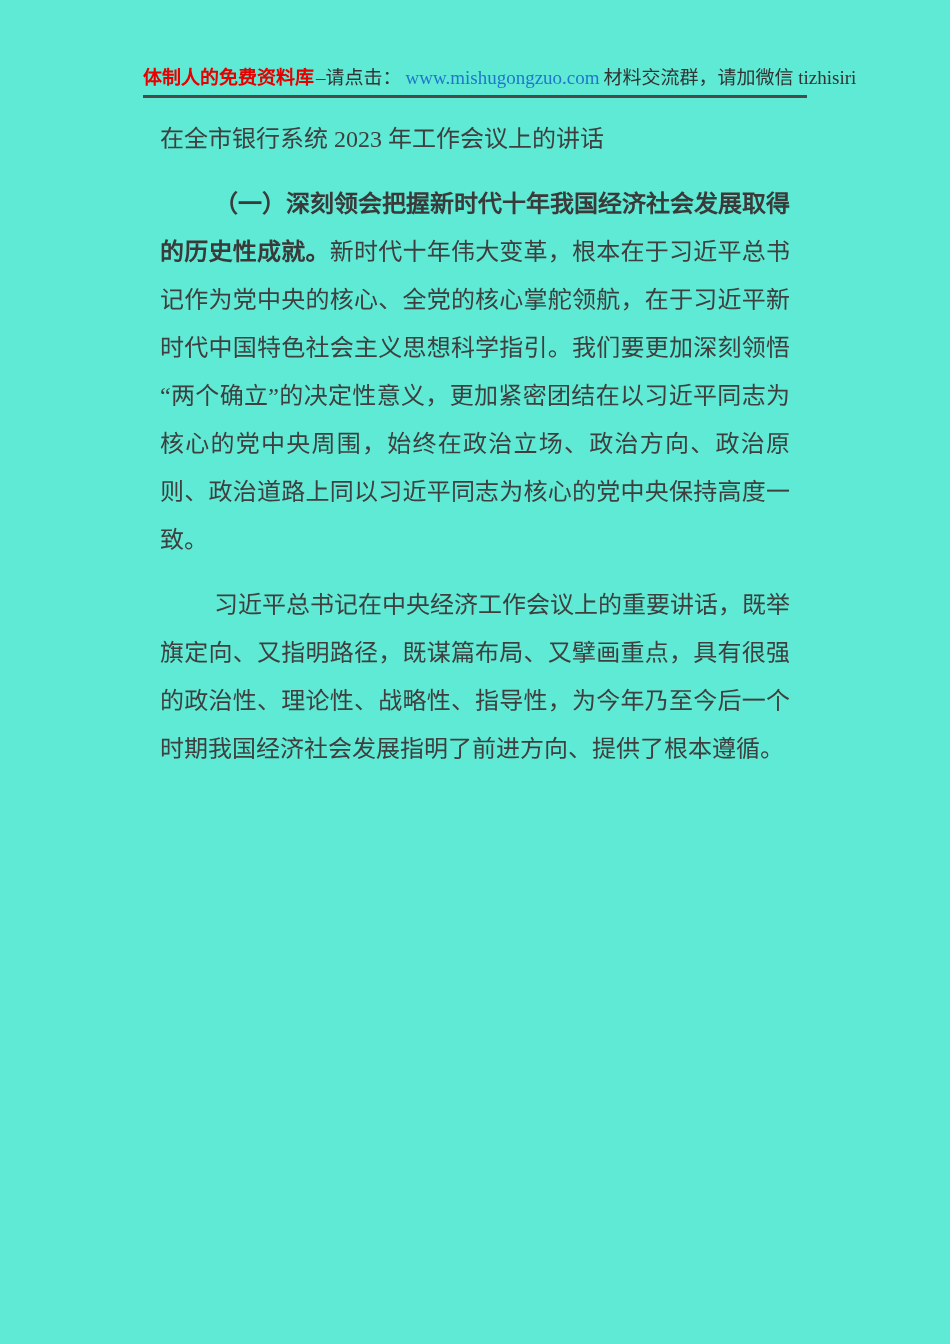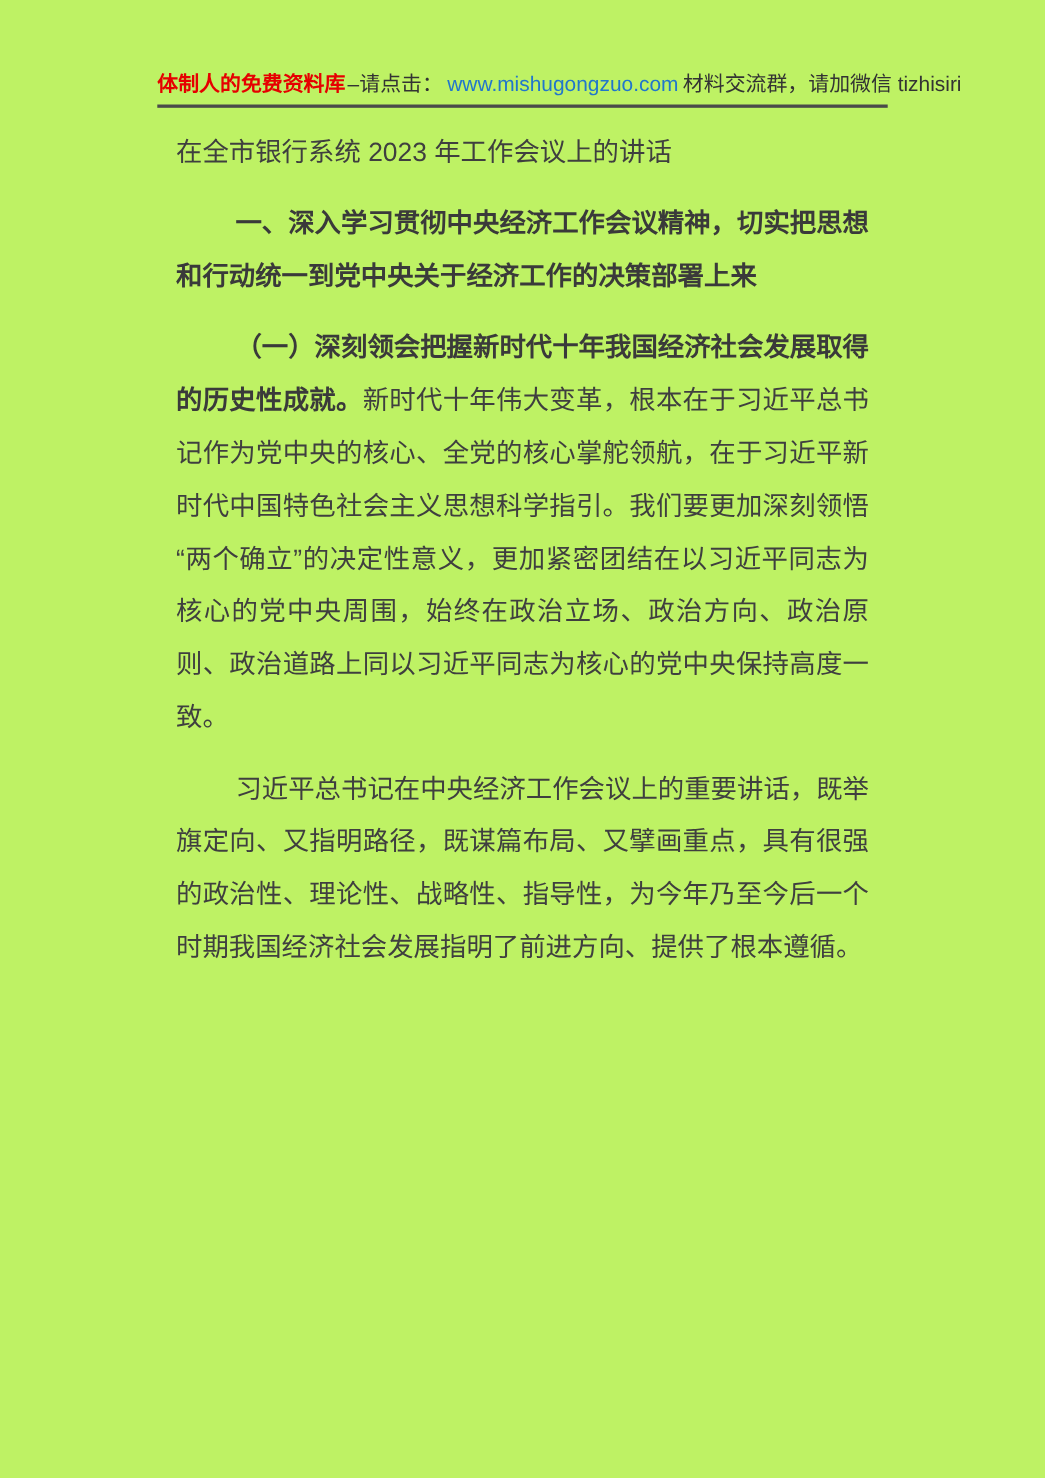--- a/index.html
+++ b/index.html
@@ -1,22 +1,22 @@
 <!DOCTYPE html>
 <html lang="zh-CN"><head>
 <meta charset="utf-8">
 <style>
   html, body { margin: 0; padding: 0; background: #ffffff; }
   .page {
     position: relative;
     width: 950px;
     height: 1344px;
-    background: #bef264;
+    background: #5eead4;
     overflow: hidden;
-    font-family: Liberation Sans, sans-serif;
+    font-family: Liberation Serif, serif;
     box-sizing: border-box;
   }
   .content {
     width: 664px;
     margin: 0 143px;
   }
   
   .header { padding-top: 63px; }
   .header-text {
     height: 30px;
@@ -76,21 +76,20 @@
         <span class="brand" style="color:#e60000;">体制人的免费资料库</span><span class="prompt">–请点击：</span><a class="link" href="#" style="color:#2176cc;">www.mishugongzuo.com</a><span class="suffix">材料交流群，请加微信 tizhisiri</span>
       </div>
       <div class="rule"></div>
     </div>
 
     <div class="doc">
       <p class="title">在全市银行系统 2023 年工作会议上的讲话</p>
 
 
 
-      <h2 class="h1">一、深入学习贯彻中央经济工作会议精神，切实把思想和行动统一到党中央关于经济工作的决策部署上来</h2>
 
       <p class="para sub"><span class="lead">（一）深刻领会把握新时代十年我国经济社会发展取得的历史性成就。</span><span>新时代十年伟大变革，根本在于习近平总书记作为党中央的核心、全党的核心掌舵领航，在于习近平新时代中国特色社会主义思想科学指引。我们要更加深刻领悟“两个确立”的决定性意义，更加紧密团结在以习近平同志为核心的党中央周围，始终在政治立场、政治方向、政治原则、政治道路上同以习近平同志为核心的党中央保持高度一致。</span></p>
 
       <p class="para p2">习近平总书记在中央经济工作会议上的重要讲话，既举旗定向、又指明路径，既谋篇布局、又擘画重点，具有很强的政治性、理论性、战略性、指导性，为今年乃至今后一个时期我国经济社会发展指明了前进方向、提供了根本遵循。</p>
     </div>
 
   </div>
 </div>
 
 </body></html>

